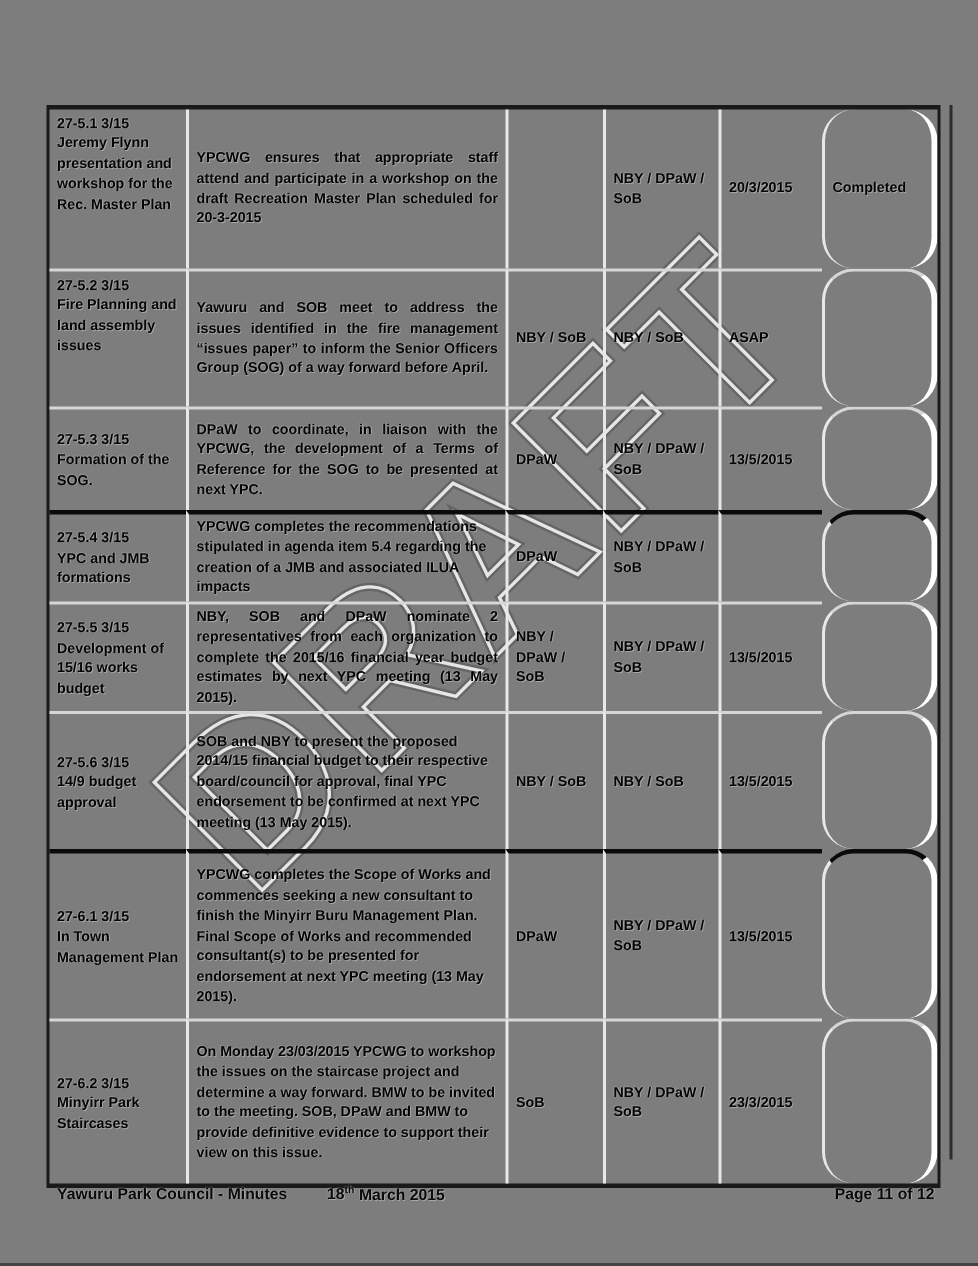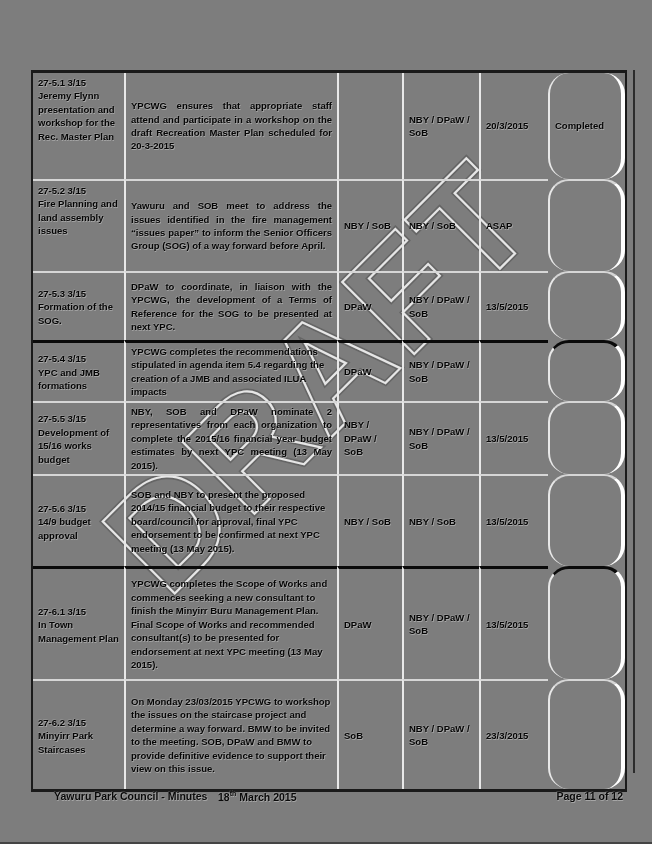--- a/index.html
+++ b/index.html
@@ -56,21 +56,21 @@
   
   .outer-right-line { position:absolute; left:633px; top:70px; width:2px; height:703px; background:#2c2c2c; }
   .bottom-edge { position:absolute; left:0; right:0; bottom:0; height:2px; background:rgba(0,0,0,0.45); }
 
   
   .footer {
     position:absolute; left:38px; top:790px; width:585px; height:16px;
     font-size:10.5px; font-weight:bold; color:#0a0a0a;
     text-shadow:0.6px 0.6px 0 rgba(255,255,255,0.32), -0.6px -0.6px 0 rgba(255,255,255,0.15);
   }
-  .footer .f-title { position:absolute; left:16px; top:0; }
+  .footer .f-title { position:absolute; left:0; top:0; }
   .footer .f-date  { position:absolute; left:180px; top:0; }
   .footer .f-date sup { font-size:7px; }
   .footer .f-date .f-date-rest { margin-left:3px; }
   .footer .f-page  { position:absolute; right:0; top:0; }
 </style>
 </head>
 <body>
 
 <div class="page">
 

